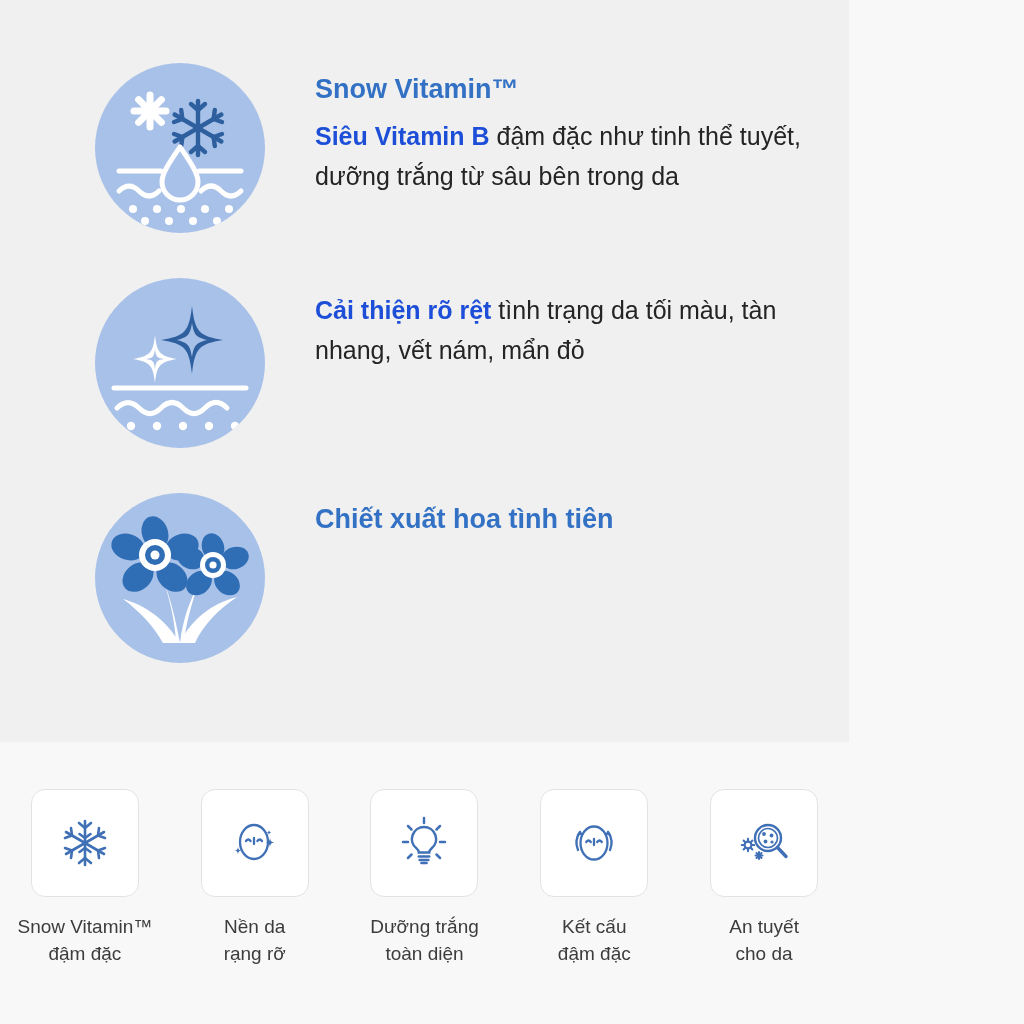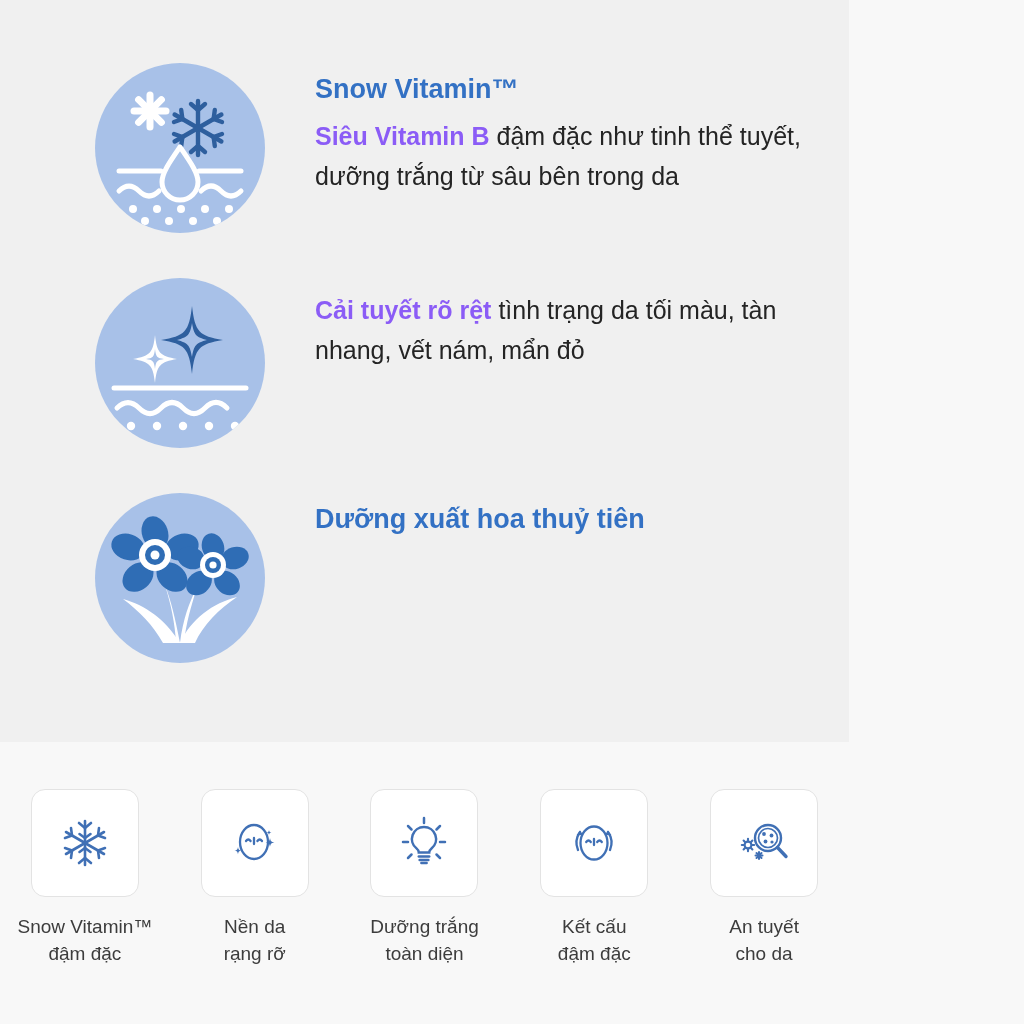--- a/index.html
+++ b/index.html
@@ -62,21 +62,21 @@
   }
   .feat-body {
     color: #242424;
     font-size: 25px;
     line-height: 1.58;
     margin: 0;
     max-width: 700px;
   }
   .feat-body b {
     font-weight: bold;
-    color: #8b5cf6;
+    color: #1d4ed8;
   }
   
   .badges {
     background: #f8f8f8;
     flex: 1;
     display: flex;
     justify-content: center;
     align-items: flex-start;
     padding-top: 47px;
     gap: 0px;
@@ -194,21 +194,21 @@
               <circle cx="36" cy="148" r="4.2"></circle>
                 <circle cx="62" cy="148" r="4.2"></circle>
               <circle cx="88" cy="148" r="4.2"></circle>
                 <circle cx="114" cy="148" r="4.2"></circle>
               <circle cx="140" cy="148" r="4.2"></circle>
             </g>
           </svg>
         </div>
       </div>
       <div class="feature-text">
-        <p class="feat-body"><b>Cải tuyết rõ rệt</b><span> tình trạng da tối màu, tàn nhang, vết nám, mẩn đỏ</span></p>
+        <p class="feat-body"><b>Cải thiện rõ rệt</b><span> tình trạng da tối màu, tàn nhang, vết nám, mẩn đỏ</span></p>
       </div>
     </div>
 
     <div class="feature-row">
       <div class="circle-wrap">
         <div class="circle">
           <svg viewBox="0 0 170 170" width="170" height="170" aria-hidden="true">
 
             <g fill="#ffffff">
               <path d="M85 150 C 70 126 50 112 28 106 C 44 118 58 132 68 150 Z"></path>
@@ -235,21 +235,21 @@
               <ellipse cx="132" cy="90" rx="11" ry="14" transform="rotate(130 132 90)"></ellipse>
               <ellipse cx="140" cy="65" rx="11" ry="14" transform="rotate(72 140 65)"></ellipse>
             </g>
             <circle cx="118" cy="72" r="13" fill="#ffffff"></circle>
             <circle cx="118" cy="72" r="8" fill="#2f6db5"></circle>
             <circle cx="118" cy="72" r="3.6" fill="#ffffff"></circle>
           </svg>
         </div>
       </div>
       <div class="feature-text">
-        <div class="feat-title">Dưỡng xuất hoa thuỷ tiên</div>
+        <div class="feat-title">Chiết xuất hoa tình tiên</div>
       </div>
     </div>
 
   </section>
 
   <section class="badges">
 
     <div class="badge">
       <div class="badge-tile">
         <svg width="54" height="54" viewBox="0 0 54 54" aria-hidden="true">

